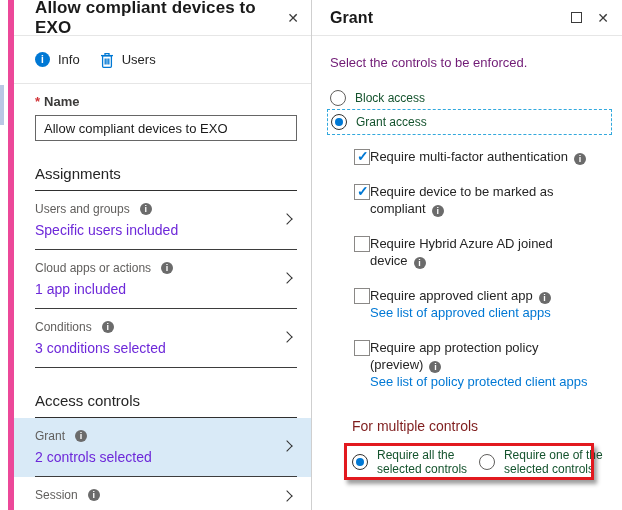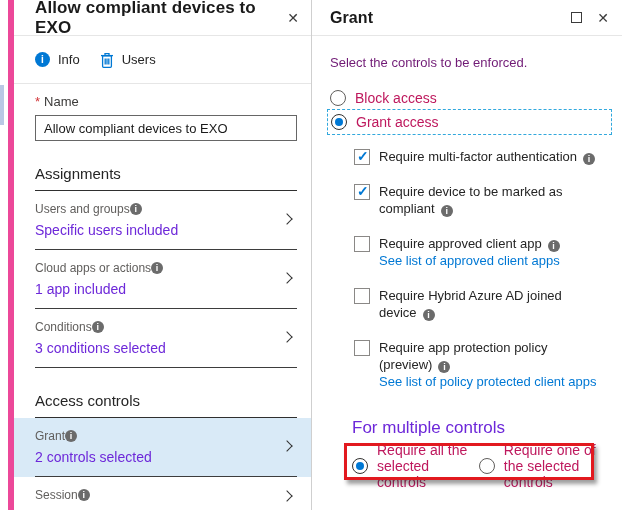--- a/index.html
+++ b/index.html
@@ -28,30 +28,30 @@
   .restore-icon { width:11px; height:11px; border:1.4px solid #3b3b3b; display:inline-block; }
 
   
   .cmdbar { height:48px; display:flex; align-items:center; gap:20px; padding:0 0 0 21px; border-bottom:1px solid #e6e6e6; }
   .cmd { display:flex; align-items:center; gap:8px; font-size:13px; color:#252525; cursor:default; }
   .info-icon-cmd { width:15px; height:15px; border-radius:50%; background:#0078d4; color:#fff;
     font-size:10px; font-weight:700; line-height:15px; text-align:center; display:inline-block; }
 
   
   .lbody { padding:0 14px 0 21px; }
-  .name-label { margin-top:10px; font-size:13px; color:#3b3a39; }
+  .name-label { margin-top:10px; font-size:13px; color:#3b3a39;font-weight:bold; }
   .req { color:#d13438; margin-right:4px; font-size:13px; }
   .name-input { margin-top:6px; width:100%; height:26px; border:1px solid #666; padding:0 8px;
     font-family:"Liberation Sans",sans-serif; font-size:13px; color:#1a1a1a; outline:none; display:block; }
 
   .sec-title { margin-top:24px; font-size:15px; color:#252525; padding-bottom:8px; border-bottom:1px solid #2f2f2f; }
 
   .item { position:relative; padding:11px 0 12px 0; cursor:pointer; }
   .item::after { content:""; position:absolute; left:0; right:0; bottom:0; height:1px; background:#3d3d3d; }
-  .item-label-row { display:flex; align-items:center; gap:0; font-size:12px; color:#605e5c; }
+  .item-label-row { display:flex; align-items:center; gap:10px; font-size:12px; color:#605e5c; }
   .item-value { margin-top:6px; font-size:14px; color:#6d28d9; min-height:1px; }
   .chev { position:absolute; right:6px; top:50%; width:8px; height:8px; margin-top:-6px;
     border-top:1.5px solid #333; border-right:1.5px solid #333; transform:rotate(45deg); }
   .item.selected { background:#d9eaf7; margin:0 -14px 0 -21px; padding-left:21px; padding-right:14px; }
   .item.selected::after { left:21px; right:14px; }
   .item.selected .chev { right:20px; }
   .item-session { padding-bottom:30px; }
   .item-session .chev { top:15px; margin-top:0; }
 
   .info-icon-sm { width:12px; height:12px; border-radius:50%; background:#6b6b6b; flex-shrink:0;
@@ -61,38 +61,38 @@
   
   .rbody { padding:0 10px 0 18px; }
   .desc { margin-top:19px; font-size:13px; color:#701a75; }
 
   .radio-row { display:flex; align-items:center; gap:9px; height:18px; cursor:default; }
   .radio { width:16px; height:16px; border-radius:50%; border:1px solid #605e5c; background:#fff;
     position:relative; flex-shrink:0; }
   .radio.checked { border-color:#323130; }
   .radio.checked::after { content:""; position:absolute; left:3px; top:3px; width:8px; height:8px;
     border-radius:50%; background:#0078d4; }
-  .radio-label { font-size:14px; color:#be185d; }
+  .radio-label { font-size:12px; color:#14532d; }
 
   .block-row { margin-top:19px; }
   .focus-wrap { margin-left:-3px; margin-top:2px; padding:3px; border:1px solid transparent; }
   .focus-wrap.focused { border:1px dashed #31a8dd; }
 
   .check-group { margin-top:13px; margin-left:24px; }
-  .check-row { display:flex; gap:9px; margin-bottom:18px; }
+  .check-row { display:flex; margin-bottom:18px; }
   .checkbox { width:16px; height:16px; border:1px solid #8a8886; background:#fff; position:relative; flex-shrink:0; margin-top:1px; }
   .checkbox.checked::after { content:"\2713"; position:absolute; left:2px; top:-2px;
     font-size:14px; font-weight:700; color:#0078d4; }
   .check-col { display:flex; flex-direction:column; }
   .check-label { font-size:13px; line-height:17px; color:#252525; max-width:242px; }
   .check-label.narrow { max-width:205px; }
   .see-link { font-size:13px; line-height:17px; color:#0078d4; text-decoration:none; cursor:pointer; }
 
   .multi-block { margin-top:28px; margin-left:22px; }
-  .multi-title { font-size:17px; color:#6d28d9; }
+  .multi-title { font-size:14px; color:#7f1d1d; }
   .multi-opts { margin-top:19px; display:flex; flex-direction:row; gap:7px; }
 
   
   .annot-box { position:absolute; left:32px; top:443px; width:250px; height:37px;
     border:3px solid #e2191f; box-shadow:3px 4px 4px rgba(40,40,40,.45);
     pointer-events:none; z-index:5; }
 
   
   .trash-svg { display:block; }
 </style>
@@ -227,33 +227,33 @@
         <div class="check-col">
           <div class="check-label narrow">
             <span>Require device to be marked as compliant</span><span class="info-icon-sm inline-info">i</span>
           </div>
         </div>
       </div>
 
       <div class="check-row">
         <span class="checkbox"></span>
         <div class="check-col">
+          <div class="check-label narrow">
+            <span>Require Hybrid Azure AD joined device</span><span class="info-icon-sm inline-info">i</span>
+          </div>
+        </div>
+      </div>
+
+      <div class="check-row">
+        <span class="checkbox"></span>
+        <div class="check-col">
           <div class="check-label">
             <span>Require approved client app</span><span class="info-icon-sm inline-info">i</span>
           </div>
           <a class="see-link">See list of approved client apps</a>
-        </div>
-      </div>
-
-      <div class="check-row">
-        <span class="checkbox"></span>
-        <div class="check-col">
-          <div class="check-label narrow">
-            <span>Require Hybrid Azure AD joined device</span><span class="info-icon-sm inline-info">i</span>
-          </div>
         </div>
       </div>
 
       <div class="check-row">
         <span class="checkbox"></span>
         <div class="check-col">
           <div class="check-label narrow">
             <span>Require app protection policy (preview)</span><span class="info-icon-sm inline-info">i</span>
           </div>
           <a class="see-link">See list of policy protected client apps</a>

